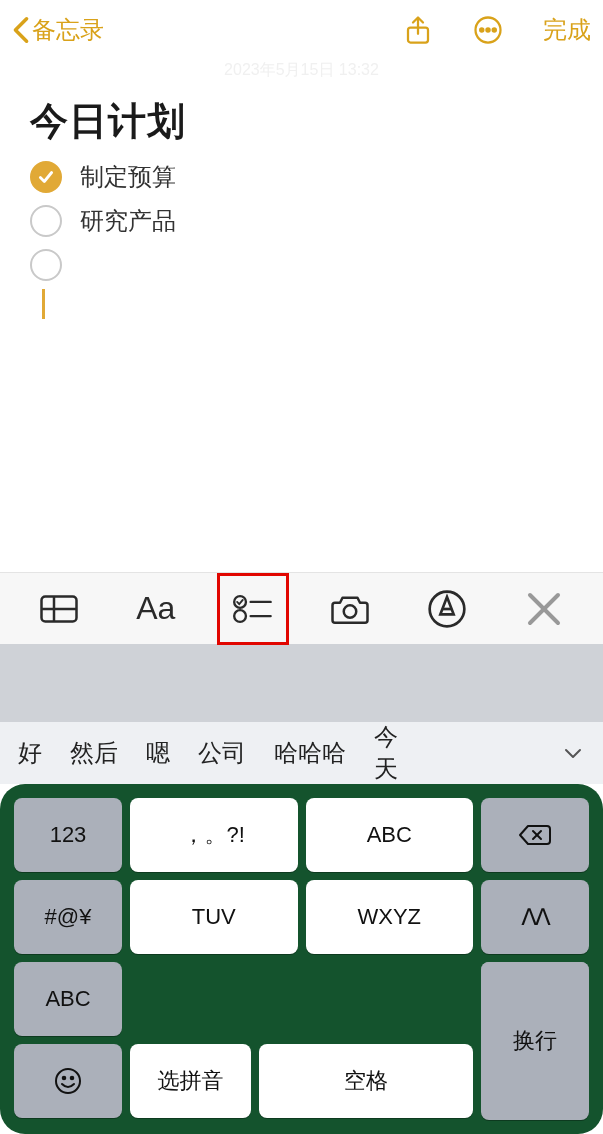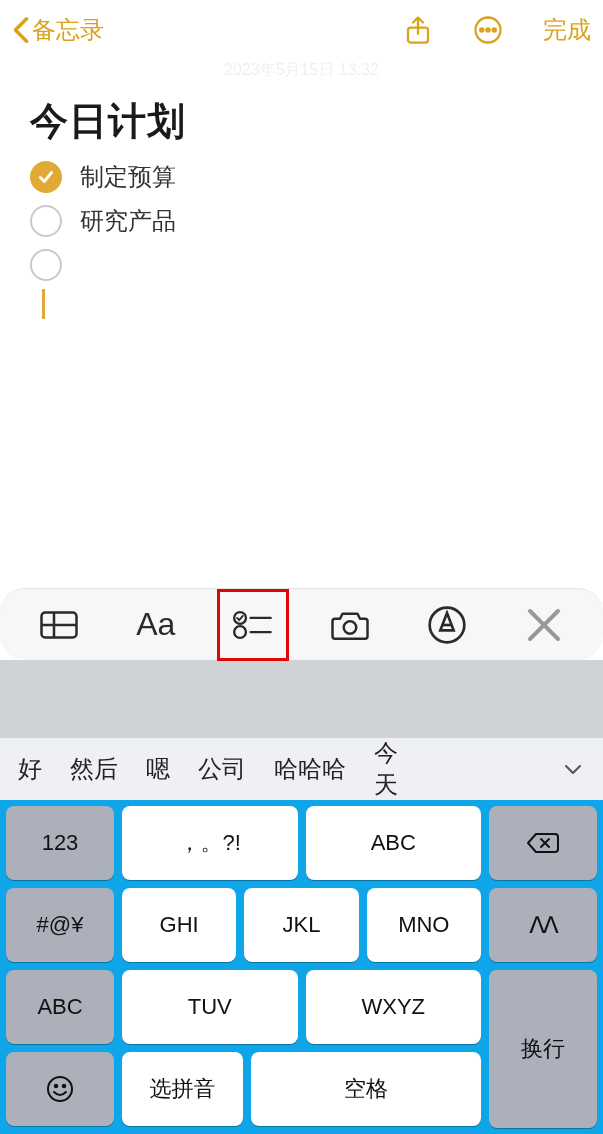--- a/index.html
+++ b/index.html
@@ -37,21 +37,20 @@
     .cursor-line { height: 30px; display:flex; margin-top: 8px;}
     .cursor { width: 3px; height: 30px; background: #e1a936; margin-left: 12px;}
     .toolbar {
       height: 72px;
       background: #f7f7f7;
       display: flex;
       align-items: center;
       justify-content: space-around;
       border-top: 1px solid #e4e4e4;
       padding: 0 10px;
-      border-radius: 25px;
     }
     .toolbar-btn { width: 48px; height: 48px; display:flex; align-items:center; justify-content:center; color: #2a2a2a;}
     .toolbar-btn svg { width: 40px; height: 40px; }
     .toolbar-btn.aa { font-size: 32px; font-weight: 400; }
     .toolbar-btn.close { color: #888; font-size: 30px;}
     .highlight-box { position: relative; }
     .highlight-box::after {
       content: "";
       position: absolute;
       top: -12px; left: -12px; right: -12px; bottom: -12px;
@@ -62,22 +61,23 @@
       height: 62px;
       background: #eef0f3;
       display: flex;
       align-items: center;
       padding: 0 4px;
     }
     .suggestion { padding: 0 14px; font-size: 24px; color: #222; flex-shrink:0; }
     .suggestion + .suggestion { }
     .sugg-chevron { margin-left: auto; padding: 0 16px; color: #555; display:flex; align-items:center;}
     .keyboard {
-      background: #0ea5e9;
-      padding: 6px;
+      background: #14532d;
+      padding: 14px;
+      border-radius: 25px;
     }
     .kb-row { display: flex; gap: 8px; margin-bottom: 8px; }
     .kb-row:last-child { margin-bottom: 0;}
     .key {
       background: #fff;
       border-radius: 8px;
       box-shadow: 0 1px 0 rgba(0,0,0,0.3);
       display:flex;
       align-items:center;
       justify-content:center;
@@ -214,25 +214,20 @@
       <div class="key func">123</div>
       <div class="key func">#@¥</div>
       <div class="key func">ABC</div>
     </div>
     <div class="mid-grid">
       <div class="mid-row">
         <div class="key">，。?!</div>
         <div class="key">ABC</div>
       </div>
       <div class="mid-row">
-        <div class="key">GHI</div>
-        <div class="key">JKL</div>
-        <div class="key">MNO</div>
-      </div>
-      <div class="mid-row">
         <div class="key">TUV</div>
         <div class="key">WXYZ</div>
       </div>
     </div>
     <div class="kb-col w-side">
       <div class="key func">
         <svg width="34" height="24" viewBox="0 0 34 24" fill="none" stroke="#111" stroke-width="2" stroke-linejoin="round">
             <path d="M10 3 h19 a3 3 0 0 1 3 3 v12 a3 3 0 0 1-3 3 H10 l-8-9 z"></path>
             <line x1="15" y1="8" x2="23" y2="16" stroke-linecap="round"></line>
             <line x1="23" y1="8" x2="15" y2="16" stroke-linecap="round"></line>

